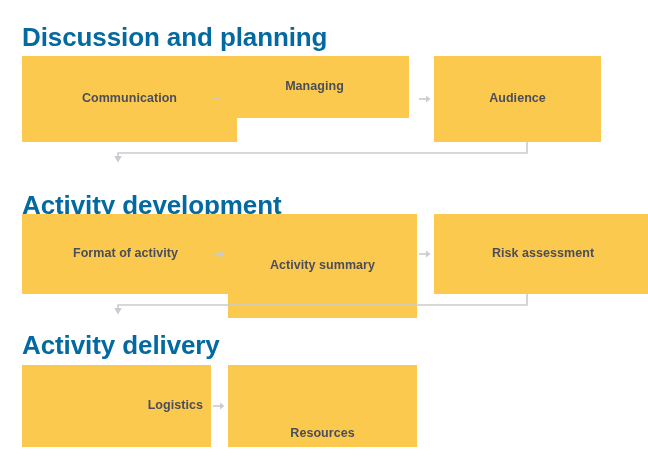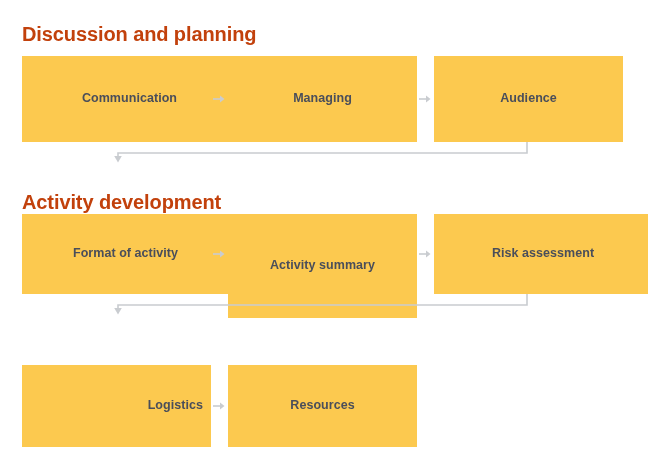--- a/index.html
+++ b/index.html
@@ -5,23 +5,23 @@
   html,body{margin:0;padding:0;}
   body{
     width:648px;height:471px;background:#ffffff;
     font-family:"Liberation Sans", sans-serif;
     overflow:hidden;position:relative;
   }
   #canvas{position:relative;width:648px;height:471px;}
 
   .section-title{
     position:absolute;
-    font-size:20px;
+    font-size:26px;
     font-weight:bold;
-    color:#c2410c;
+    color:#0369a1;
     letter-spacing:-0.1px;
     white-space:nowrap;
     line-height:1;
   }
 
   .node{
     position:absolute;
     background:#fcc94f;
     display:flex;
     align-items:center;
@@ -59,34 +59,34 @@
     </div>
   </div>
 
   <svg class="h-arrow" style="left:211px;top:91px;" width="17" height="16">
     <g stroke="#c9ccd0" fill="none" stroke-width="1.6">
       <line x1="2" y1="8" x2="12" y2="8"></line>
       <polyline points="9,4.6 13.5,8 9,11.4" fill="#c9ccd0" stroke="none"></polyline>
     </g>
   </svg>
 
-  <div class="node" style="left:228px;top:56px;width:189px;height:86px;">
+  <div class="node" style="left:220px;top:56px;width:189px;height:62px;">
     <div>
       <span>Managing</span>
     </div>
   </div>
 
   <svg class="h-arrow" style="left:417px;top:91px;" width="17" height="16">
     <g stroke="#c9ccd0" fill="none" stroke-width="1.6">
       <line x1="2" y1="8" x2="12" y2="8"></line>
       <polyline points="9,4.6 13.5,8 9,11.4" fill="#c9ccd0" stroke="none"></polyline>
     </g>
   </svg>
 
-  <div class="node" style="left:434px;top:56px;width:189px;height:86px;">
+  <div class="node" style="left:434px;top:56px;width:167px;height:86px;">
     <div>
       <span>Audience</span>
     </div>
   </div>
 
   <svg class="elbow" style="left:110px;top:142px;" width="425" height="24">
     <polyline points="417,0 417,11 8,11 8,15" fill="none" stroke="#c9ccd0" stroke-width="1.6"></polyline>
     <polygon points="4.2,14 11.8,14 8,20.5" fill="#c9ccd0"></polygon>
   </svg>
 
@@ -122,33 +122,34 @@
     <div>
       <span>Risk assessment</span>
     </div>
   </div>
 
   <svg class="elbow" style="left:110px;top:294px;" width="425" height="24">
     <polyline points="417,0 417,11 8,11 8,15" fill="none" stroke="#c9ccd0" stroke-width="1.6"></polyline>
     <polygon points="4.2,14 11.8,14 8,20.5" fill="#c9ccd0"></polygon>
   </svg>
 
+  <div class="section-title" style="left:22px;top:332px;">Activity delivery</div>
 
   <div class="node" style="left:22px;top:365px;width:189px;height:82px;justify-content:flex-end;">
     <div>
       <span>Logistics</span>
     </div>
   </div>
 
   <svg class="h-arrow" style="left:211px;top:398px;" width="17" height="16">
     <g stroke="#c9ccd0" fill="none" stroke-width="1.6">
       <line x1="2" y1="8" x2="12" y2="8"></line>
       <polyline points="9,4.6 13.5,8 9,11.4" fill="#c9ccd0" stroke="none"></polyline>
     </g>
   </svg>
 
-  <div class="node" style="left:228px;top:365px;width:189px;height:82px;">
+  <div class="node" style="left:228px;top:365px;width:189px;height:82px;align-items:flex-end;">
     <div>
       <span>Resources</span>
     </div>
   </div>
 
 </div>
 
 </body></html>

